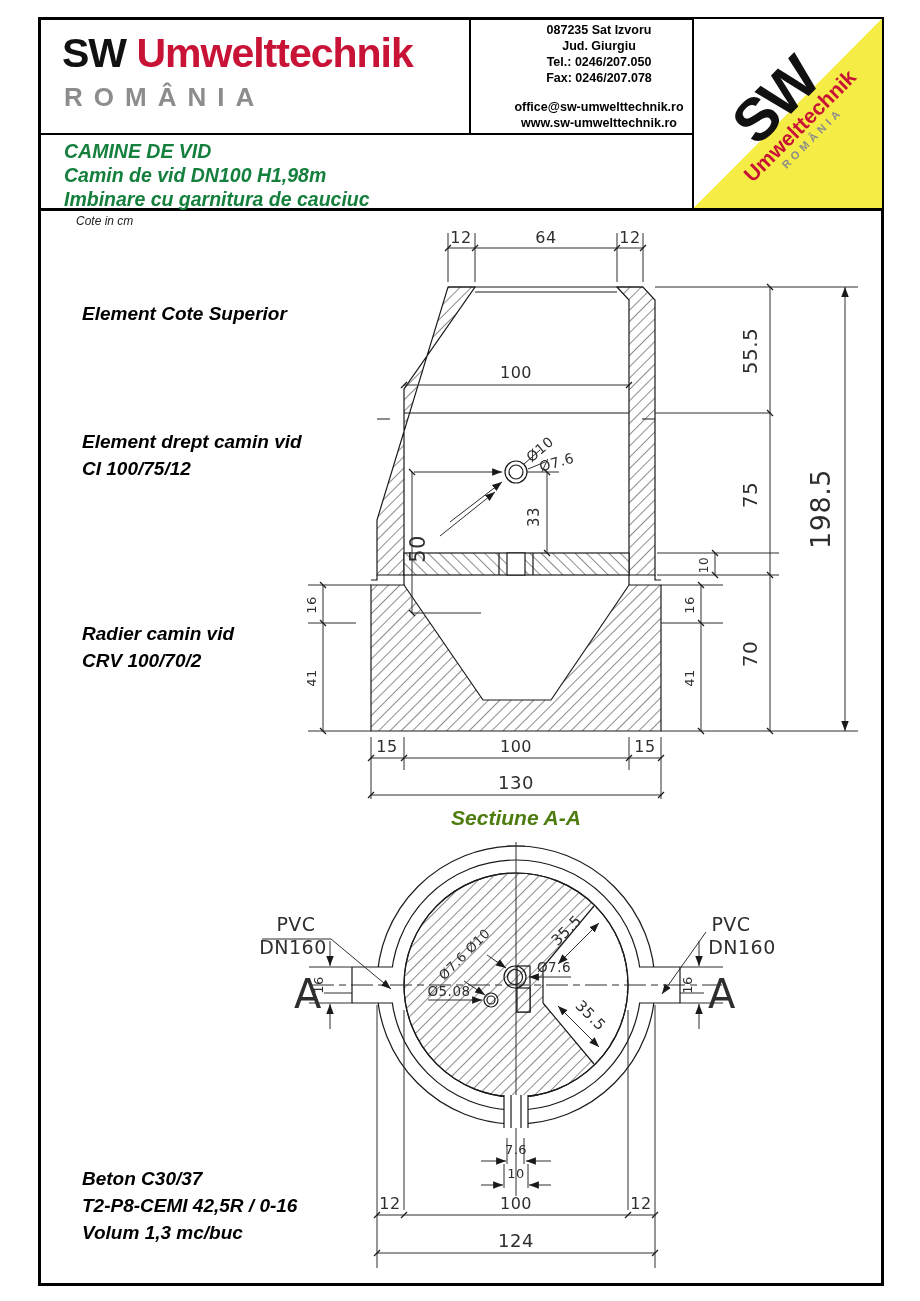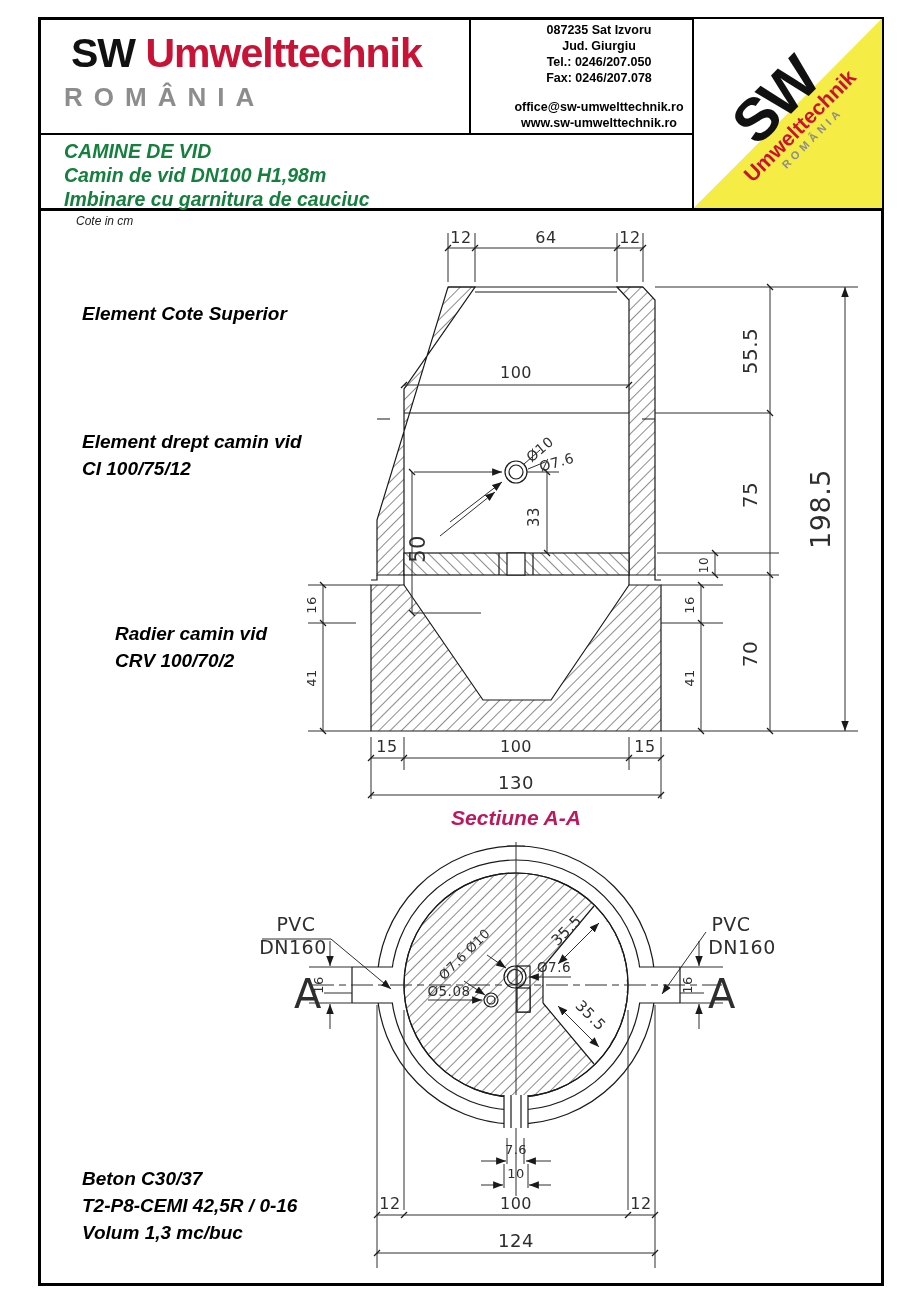--- a/index.html
+++ b/index.html
@@ -3,38 +3,38 @@
 <meta charset="utf-8">
 <style>
   html,body{margin:0;padding:0;background:#fff;}
   #page{position:relative;width:920px;height:1301px;background:#fff;overflow:hidden;
         font-family:"Liberation Sans",sans-serif;}
   .abs{position:absolute;}
   
   #frame{left:38px;top:17px;width:846px;height:1269px;border:3px solid #000;box-sizing:border-box;}
   .vline,.hline{background:#000;}
   
-  #logo-line{left:62px;top:30px;font-size:41px;font-weight:800;letter-spacing:-1px;white-space:nowrap;margin-left:9px;}
+  #logo-line{left:62px;top:30px;font-size:41px;font-weight:800;letter-spacing:-1px;white-space:nowrap;}
   #logo-line .sw{color:#111;}
   #logo-line .brand{color:#c81236;}
   #logo-country{left:64px;top:82px;font-size:26px;font-weight:700;color:#8d8d8d;letter-spacing:11px;}
   #contact{left:470px;top:22px;width:258px;text-align:center;font-size:12.5px;font-weight:700;line-height:16px;color:#000;}
   #contact .gap{height:13px;}
   #title-block{left:64px;top:139px;font-size:19.5px;font-weight:700;font-style:italic;line-height:24px;color:#15803d;}
   
   #corner{left:694px;top:19px;width:188px;height:189px;overflow:hidden;
           background:linear-gradient(to bottom right,#ffffff 49.8%,#f5ec45 50%);}
   #corner-rot{position:absolute;left:50%;top:50%;width:260px;transform:translate(-50%,-50%) rotate(-45deg);text-align:center;}
   #corner-rot .c-sw{font-size:60px;font-weight:800;letter-spacing:-3px;line-height:0.78;color:#111;}
   #corner-rot .c-brand{font-size:21px;font-weight:800;color:#c81236;line-height:1.05;}
   #corner-rot .c-country{font-size:11px;font-weight:700;color:#8d8d8d;letter-spacing:4px;line-height:1.2;}
   
   .note{font-size:12px;color:#222;font-style:italic;}
   .complabel{font-size:19px;font-weight:700;font-style:italic;line-height:27px;color:#000;}
-  #caption{left:366px;top:806px;width:300px;text-align:center;font-size:21px;font-weight:700;font-style:italic;color:#be185d;}
+  #caption{left:366px;top:806px;width:300px;text-align:center;font-size:21px;font-weight:700;font-style:italic;color:#4d7c0f;}
   
   svg{position:absolute;left:0;top:210px;}
   .ln{stroke:#1a1a1a;stroke-width:1.2;fill:none;}
   .lnt{stroke:#2e2e2e;stroke-width:1;fill:none;}
   .cl{stroke:#2e2e2e;stroke-width:1;fill:none;stroke-dasharray:22 5 7 5;}
   .solid{stroke:#1a1a1a;stroke-width:1.2;}
   text.cad{font-family:"DejaVu Sans",sans-serif;fill:#2e2e2e;letter-spacing:.5px;}
 </style>
 </head>
 <body>
@@ -79,21 +79,21 @@
 
   <div class="abs note" style="left:76px;top:214px;">Cote in cm</div>
 
   <div class="abs complabel" style="left:82px;top:300px;">
     <div>Element Cote Superior</div>
   </div>
   <div class="abs complabel" style="left:82px;top:428px;">
     <div>Element drept camin vid</div>
     <div>CI 100/75/12</div>
   </div>
-  <div class="abs complabel" style="left:82px;top:620px;margin-left:33px;">
+  <div class="abs complabel" style="left:82px;top:620px;">
     <div>Radier camin vid</div>
     <div>CRV 100/70/2</div>
   </div>
   <div class="abs complabel" style="left:82px;top:1165px;">
     <div>Beton C30/37</div>
     <div>T2-P8-CEMI 42,5R / 0-16</div>
     <div>Volum 1,3 mc/buc</div>
   </div>
   <div id="caption" class="abs">Sectiune A-A</div>
 

